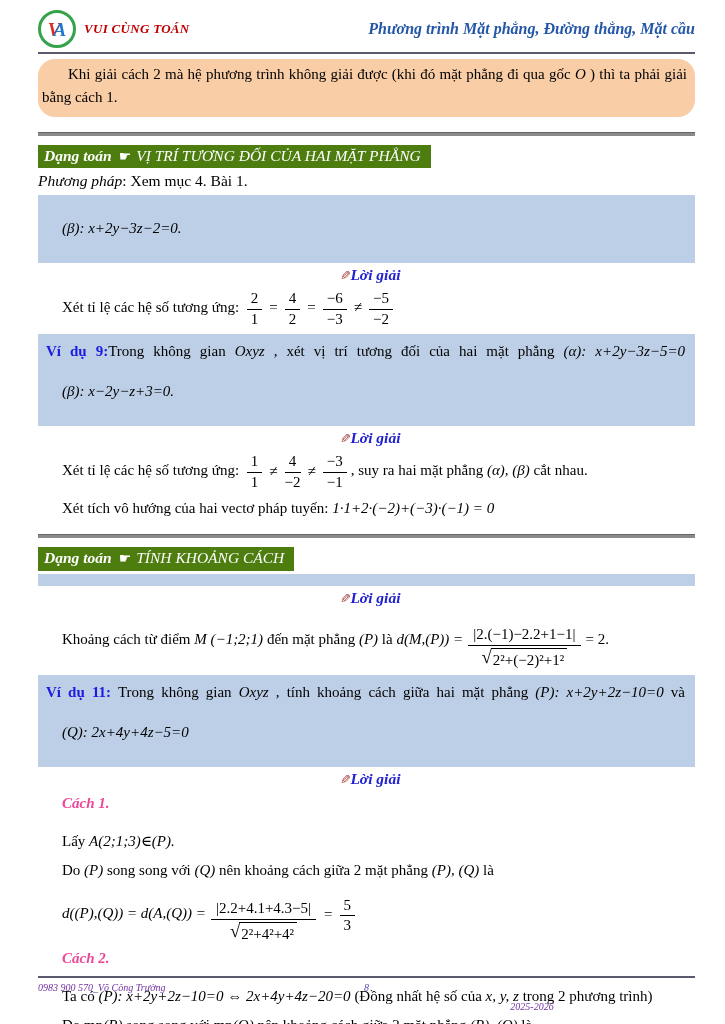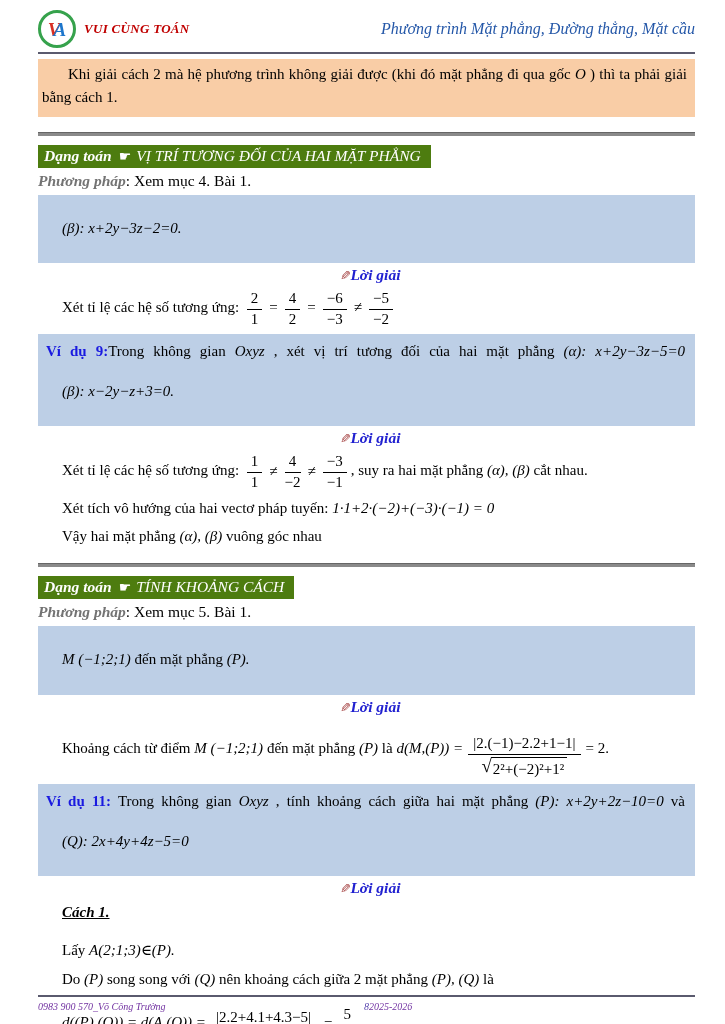--- a/index.html
+++ b/index.html
@@ -8,66 +8,66 @@
     font-family:"Liberation Serif","DejaVu Serif",serif;font-size:15px;color:#000;
     box-sizing:border-box;padding:10px 30px 0 38px;overflow:hidden;
   }
   
   .hdr{display:flex;align-items:center;gap:8px;border-bottom:2px solid #5a5a6e;padding-bottom:4px;}
   .logo-circle{width:32px;height:32px;border:3px solid #36a24c;border-radius:50%;
     display:flex;align-items:center;justify-content:center;background:#fff;flex:0 0 auto;}
   .lv{color:#d92f24;font-weight:bold;font-style:italic;font-size:19px;margin-right:-7px;line-height:1;}
   .la{color:#1d76cc;font-weight:bold;font-style:italic;font-size:19px;line-height:1;}
   .brand{color:#C00000;font-style:italic;font-weight:bold;font-size:13px;letter-spacing:.3px;}
-  .doc-title{margin-left:auto;color:#2457A8;font-style:italic;font-weight:normal;font-size:16px;}
-  
-  .note-box{background:#F9CDA6;margin-top:5px;padding:4px 8px 7px 4px;line-height:1.55;text-align:justify;}
+  .doc-title{margin-left:auto;color:#2457A8;font-style:italic;font-weight:bold;font-size:16px;}
+  
+  .note-box{background:#F9CDA6;margin-top:5px;padding:4px 8px 7px 4px;line-height:1.55;text-align:justify;border-radius:17px;}
   .note-box p{margin:0;text-indent:26px;}
   
   .rule{height:3px;background:#8a8a8a;border-top:1px solid #666;margin:15px 0 9px 0;}
   
   .section-bar{display:inline-block;background:#4d7c0f;color:#fff;font-style:italic;
     padding:1px 10px 3px 6px;font-size:15.5px;line-height:1.25;}
   .sb-label{font-weight:bold;}
   .sb-pointer{margin:0 5px 0 7px;font-style:normal;font-family:"DejaVu Sans",sans-serif;font-size:14px;}
   .method{margin:4px 0 5px 0;font-size:15.5px;}
-  .method-label{color:#737373;font-weight:bold;font-style:italic;}
+  .method-label{color:#000000;font-weight:normal;font-style:italic;}
   
   .ex-box{background:#BDCFE6;padding:5px 10px 7px 8px;margin:3px 0 1px 0;line-height:1.62;}
   .ex-box .jp{margin:0;text-align:justify;text-align-last:justify;}
   .ex-box .l2{margin:16px;}
   .ex-label{color:#1A1AE0;font-weight:bold;}
   .m{font-style:italic;}
   
   .loi-giai{text-align:center;margin:3px 0 2px 0;color:#2020D0;font-weight:bold;font-style:italic;font-size:15.5px;}
   .pen-icon{color:#A23C3C;display:inline-block;transform:scaleX(-1);margin-left:7px;
     font-style:normal;font-family:"DejaVu Sans",sans-serif;font-size:13px;}
   
   .sol-p{margin:6px 0 6px 24px;line-height:1.5;}
   .sol-p.tight{margin-top:18px;}
-  .cach{color:#000000;font-weight:bold;font-style:italic;margin:7px 0 3px 24px;text-decoration:underline;}
+  .cach{color:#ec4899;font-weight:bold;font-style:italic;margin:7px 0 3px 24px;}
   
   .frac{display:inline-flex;flex-direction:column;vertical-align:middle;text-align:center;
     line-height:1.15;margin:0 4px;}
   .frac .fnum{border-bottom:1.4px solid #000;padding:0 4px 1px 4px;}
   .frac .fden{padding-top:1px;}
   .bfrac{display:inline-flex;flex-direction:column;vertical-align:middle;text-align:center;
     line-height:1.2;margin:0 5px;}
   .bfrac .fnum{border-bottom:1.4px solid #000;padding:0 5px 2px 5px;margin-top:12px;}
   .bfrac .fden{padding-top:2px;display:flex;justify-content:center;}
   .sqrt{display:inline-flex;align-items:flex-start;}
   .sqrt .sgn{font-size:1.25em;line-height:1;margin-right:-1px;}
   .sqrt .rad{border-top:1.4px solid #000;padding:2px 3px 0 2px;}
   .op{margin:0 3px;}
   
   .footer{position:absolute;left:38px;right:30px;bottom:12px;border-top:2px solid #5a5a6e;
     padding-top:4px;display:flex;color:#7030A0;font-style:italic;font-size:10px;}
   .footer .fl{flex:1;}
   .footer .fp{flex:0 0 auto;color:#5B48B0;}
-  .footer .fr{flex:1;text-align:left;}
+  .footer .fr{flex:1;text-align:center;margin-top:19px;}
 </style>
 </head>
 <body>
 
 <div class="page">
 
   
   <div class="hdr">
     <div class="logo-circle">
       <span class="lv">V</span>
@@ -131,33 +131,30 @@
         <span class="fden">1</span>
       </span><span class="op">≠</span><span class="frac">
         <span class="fnum">4</span>
         <span class="fden">−2</span>
       </span><span class="op">≠</span><span class="frac">
         <span class="fnum">−3</span>
         <span class="fden">−1</span>
       </span><span>, suy ra hai mặt phẳng </span><i class="m">(α), (β)</i><span> cắt nhau.</span>
   </p>
   <p class="sol-p"><span>Xét tích vô hướng của hai vectơ pháp tuyến: </span><i class="m">1·1+2·(−2)+(−3)·(−1) = 0</i></p>
-  <p class="sol-p"><span>Vậy hai mặt phẳng </span><i class="m">(α), (β)</i><span>  vuông góc nhau</span></p>
 
   <div class="rule"></div>
 
   
   <div class="section-bar">
     <span class="sb-label">Dạng toán</span><span class="sb-pointer">☛</span><span class="sb-title">TÍNH KHOẢNG CÁCH</span>
   </div>
-  <p class="method"><span class="method-label">Phương pháp</span><span>: Xem mục 5. Bài 1.</span></p>
-
-  
-  <div class="ex-box">
-    <p class="l2"><i class="m">M (−1;2;1)</i><span> đến mặt phẳng </span><i class="m">(P).</i></p>
+
+  
+  <div class="ex-box">
   </div>
 
   <div class="loi-giai">
     <span class="pen-icon">✎</span><span>Lời giải</span>
   </div>
 
   <p class="sol-p">
     <span>Khoảng cách từ điểm </span><i class="m">M (−1;2;1)</i><span> đến mặt phẳng </span><i class="m">(P)</i><span> là </span><i class="m">d(M,(P)) =</i><span class="bfrac">
         <span class="fnum">|2.(−1)−2.2+1−1|</span>
         <span class="fden">

